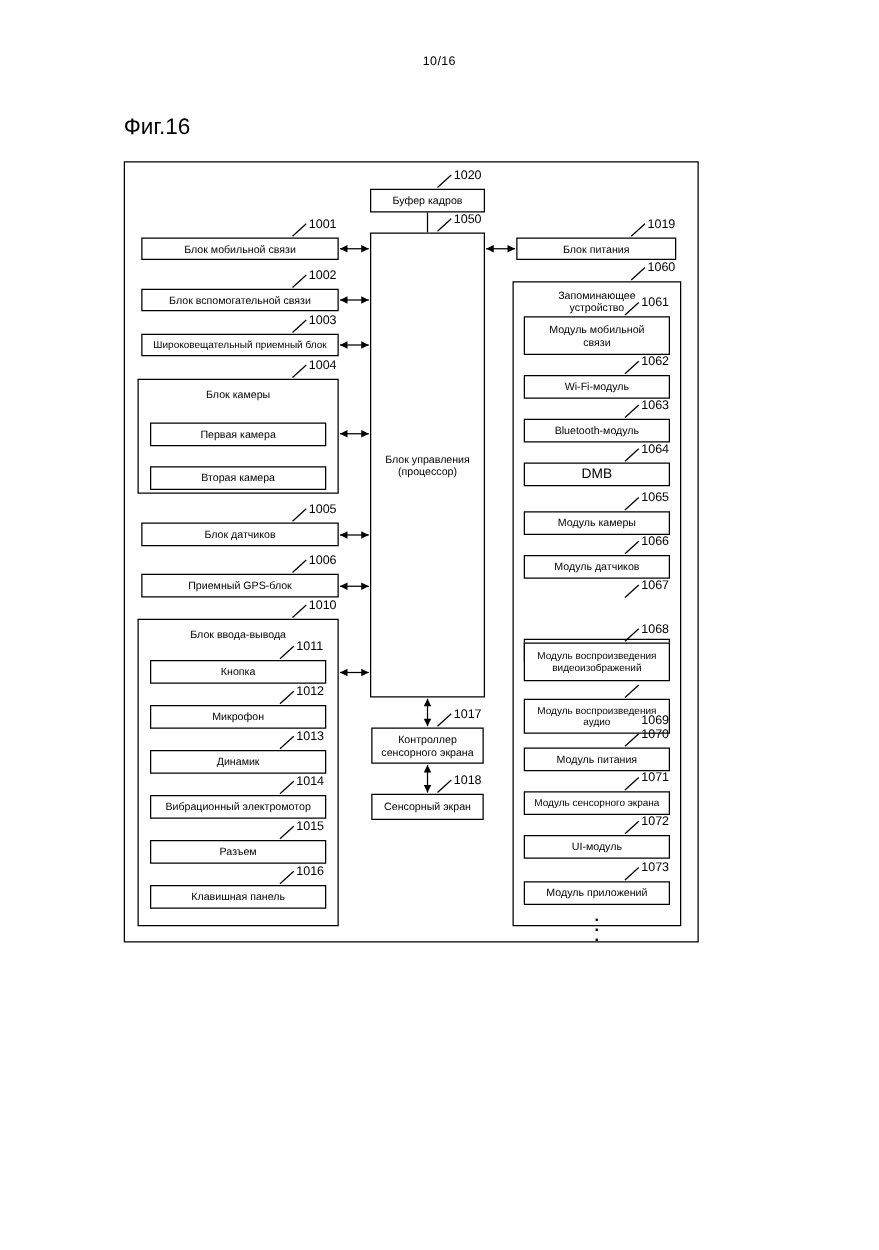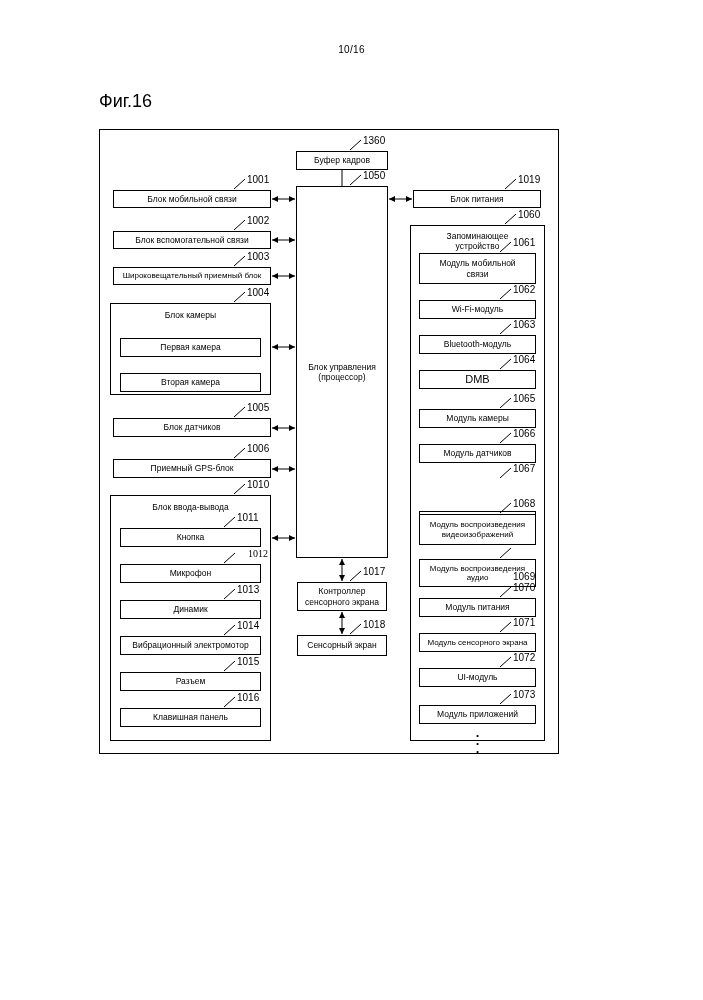--- a/index.html
+++ b/index.html
@@ -105,21 +105,21 @@
   <div class="outer" style="left:99px; top:129px; width:460px; height:625px;"></div>
 
   <div class="box" style="left:296px; top:151px; width:92px; height:19px;">
     <span>Буфер кадров</span>
   </div>
   <div class="leader" style="left:350px; top:140px;">
     <svg width="13" height="10">
         <line x1="0" y1="10" x2="11" y2="0" stroke="#000" stroke-width="1"></line>
       </svg>
   </div>
-  <div class="ref" style="left:363px; top:136px;">1360</div>
+  <div class="ref" style="left:363px; top:136px;">1020</div>
 
   <div class="conn" style="left:341px; top:170px;">
     <svg width="2" height="16">
         <line x1="1" y1="0" x2="1" y2="16" stroke="#000" stroke-width="1"></line>
       </svg>
   </div>
 
   <div class="box" style="left:296px; top:186px; width:92px; height:372px; flex-direction:column; justify-content:center;">
     <span>Блок управления</span>
     <span>(процессор)</span>
@@ -260,21 +260,21 @@
   <div class="ref" style="left:237px; top:513px;">1011</div>
 
   <div class="box" style="left:120px; top:564px; width:141px; height:19px;">
     <span>Микрофон</span>
   </div>
   <div class="leader" style="left:224px; top:553px;">
     <svg width="13" height="10">
         <line x1="0" y1="10" x2="11" y2="0" stroke="#000" stroke-width="1"></line>
       </svg>
   </div>
-  <div class="ref" style="left:248px; top:549px;font-family:Liberation Serif, serif;">1012</div>
+  <div class="ref" style="left:237px; top:549px;">1012</div>
 
   <div class="box" style="left:120px; top:600px; width:141px; height:19px;">
     <span>Динамик</span>
   </div>
   <div class="leader" style="left:224px; top:589px;">
     <svg width="13" height="10">
         <line x1="0" y1="10" x2="11" y2="0" stroke="#000" stroke-width="1"></line>
       </svg>
   </div>
   <div class="ref" style="left:237px; top:585px;">1013</div>

